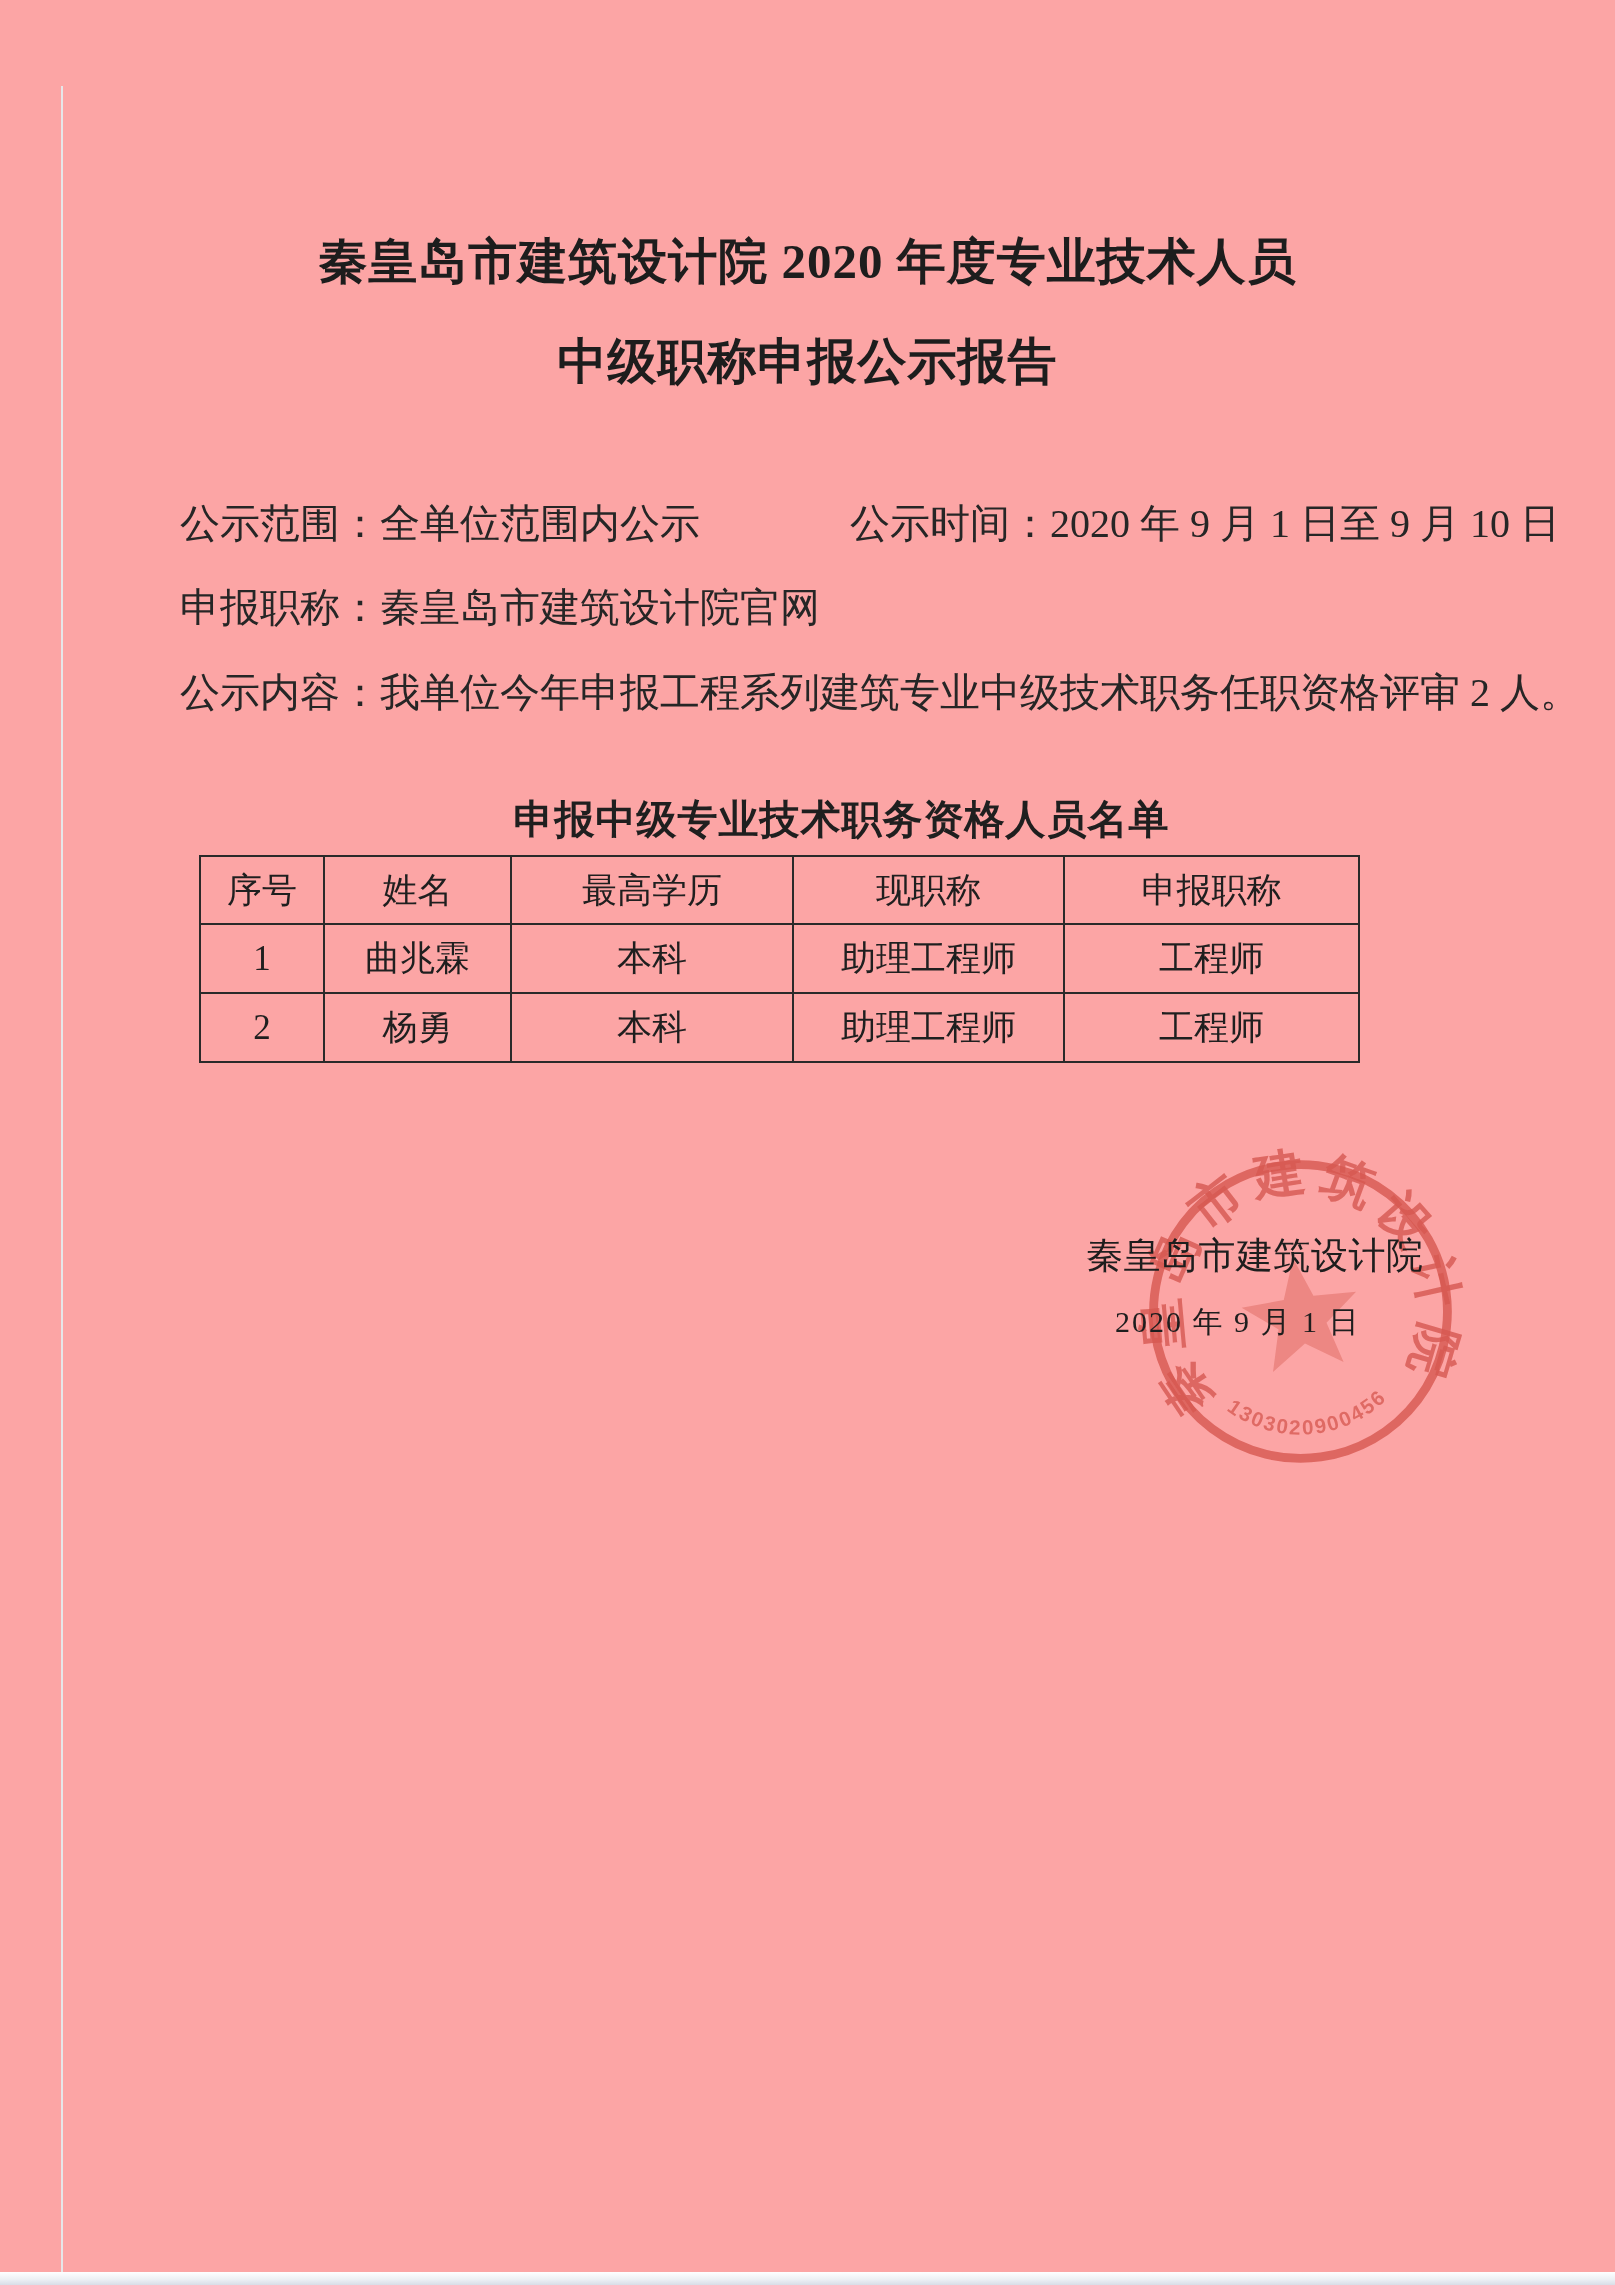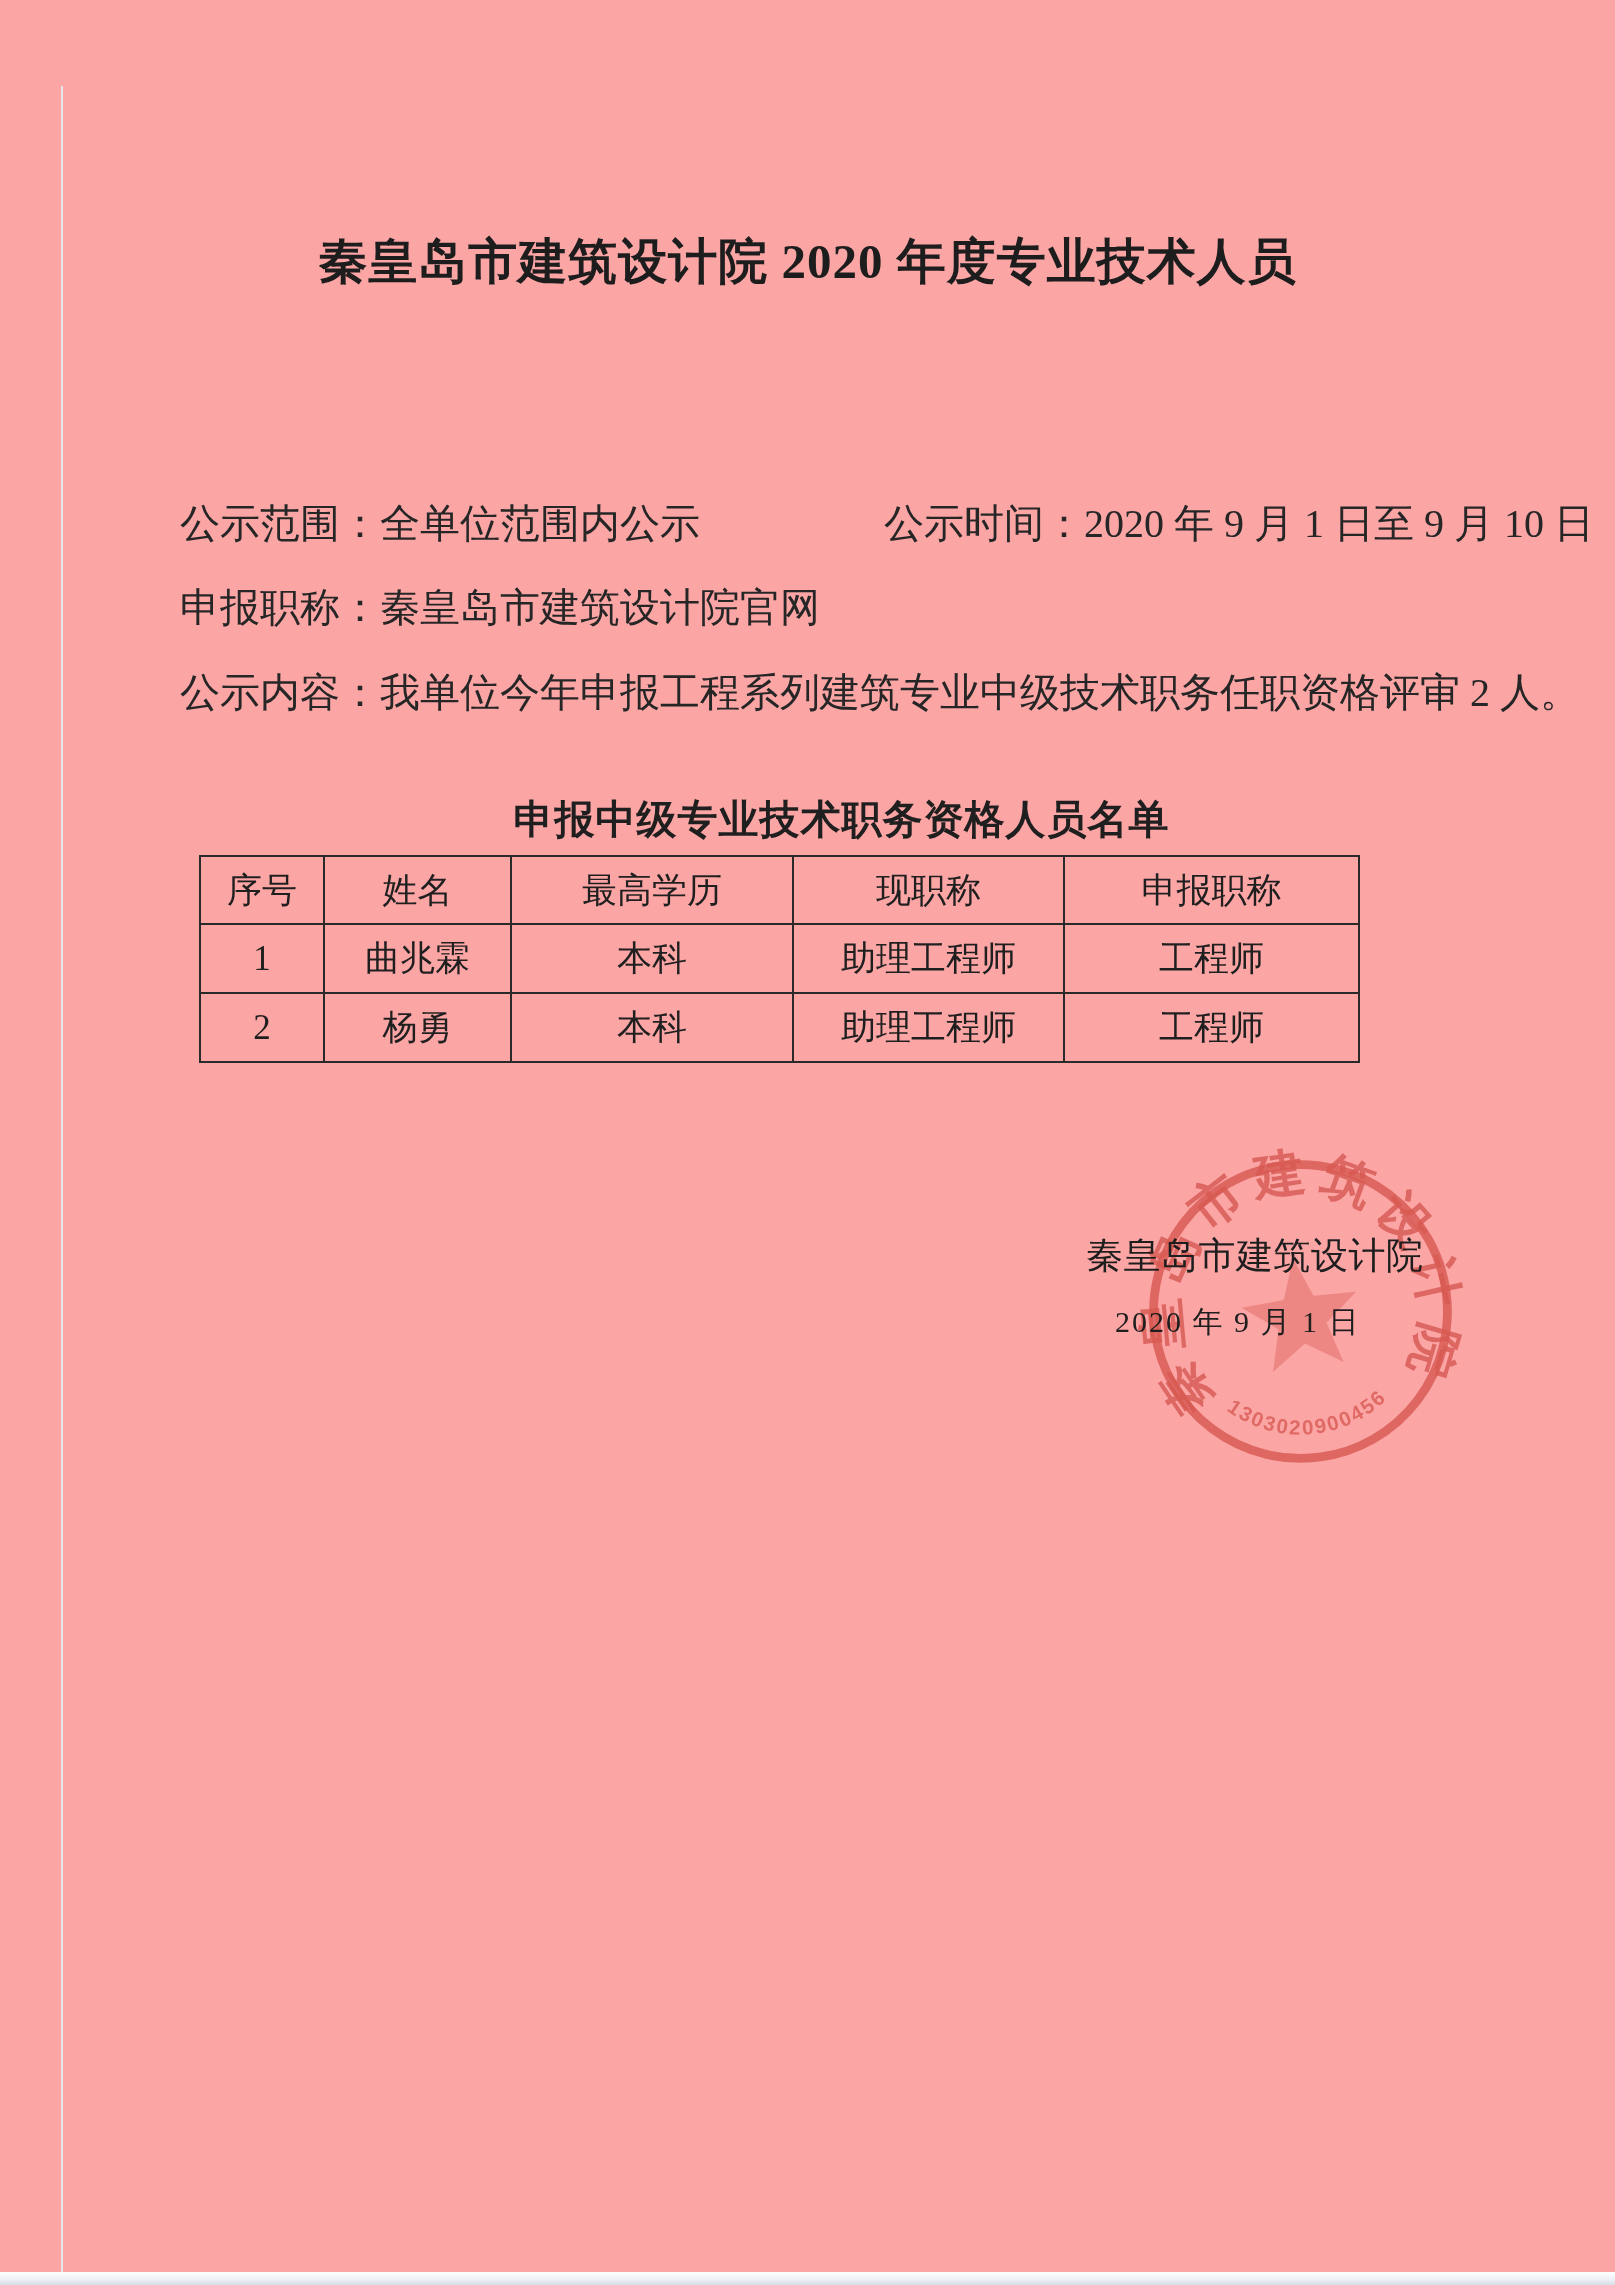--- a/index.html
+++ b/index.html
@@ -33,21 +33,21 @@
   #title2{top:335px;}
   
   .meta{
     position:absolute;font-size:40px;line-height:1.25;color:#262626;
     white-space:nowrap;
     margin-left:46px;
   }
   .meta-label{font-family:"Liberation Sans",sans-serif;}
   .meta-value{font-family:"Liberation Serif",serif;}
   #meta-scope{left:134px;top:498px;}
-  #meta-time{left:838px;top:498px;}
+  #meta-time{left:804px;top:498px;}
   #meta-place{left:134px;top:582px;}
   #meta-content{left:134px;top:667px;}
   
   .table-title{
     position:absolute;left:0;width:100%;top:792px;
     text-align:center;font-size:40px;font-weight:600;color:#1f1f1f;
     letter-spacing:1px;white-space:nowrap;padding-left:34px;
   }
   table.roster{
     position:absolute;left:199px;top:855px;
@@ -78,20 +78,21 @@
 </style>
 </head>
 <body>
 
 <div class="page">
 
   <div class="scan-line"></div>
   <div class="scan-bottom"></div>
 
   <div id="title1" class="doc-title">秦皇岛市建筑设计院 2020 年度专业技术人员</div>
+  <div id="title2" class="doc-title">中级职称申报公示报告</div>
 
   <div id="meta-scope" class="meta">
     <span class="meta-label">公示范围：</span><span class="meta-value">全单位范围内公示</span>
   </div>
   <div id="meta-time" class="meta">
     <span class="meta-label">公示时间：</span><span class="meta-value">2020 年 9 月 1 日至 9 月 10 日</span>
   </div>
   <div id="meta-place" class="meta">
     <span class="meta-label">申报职称：</span><span class="meta-value">秦皇岛市建筑设计院官网</span>
   </div>

